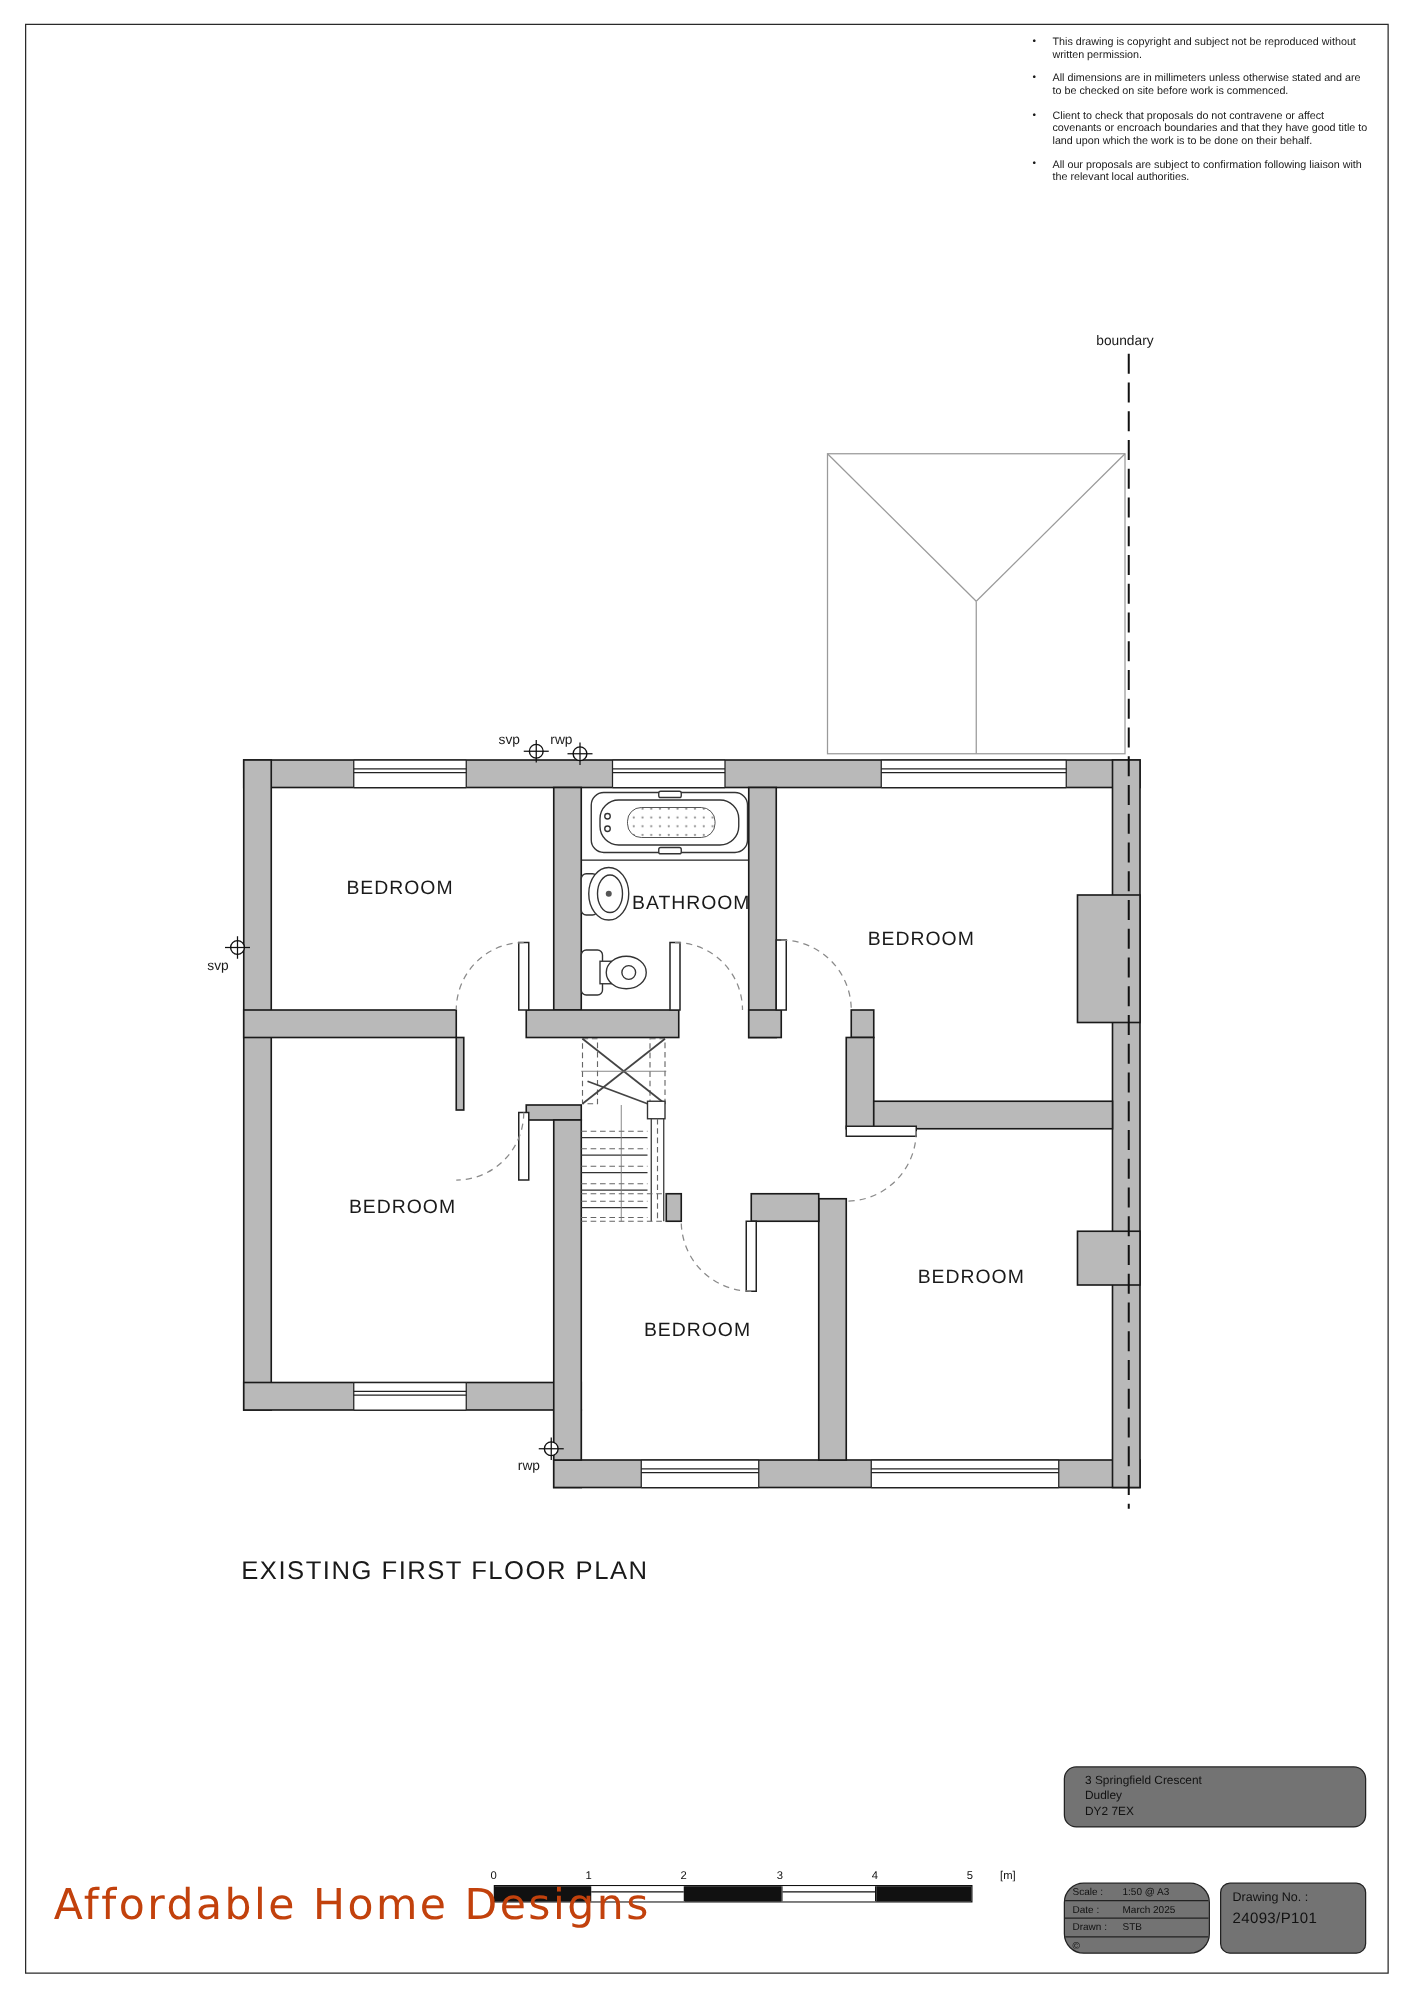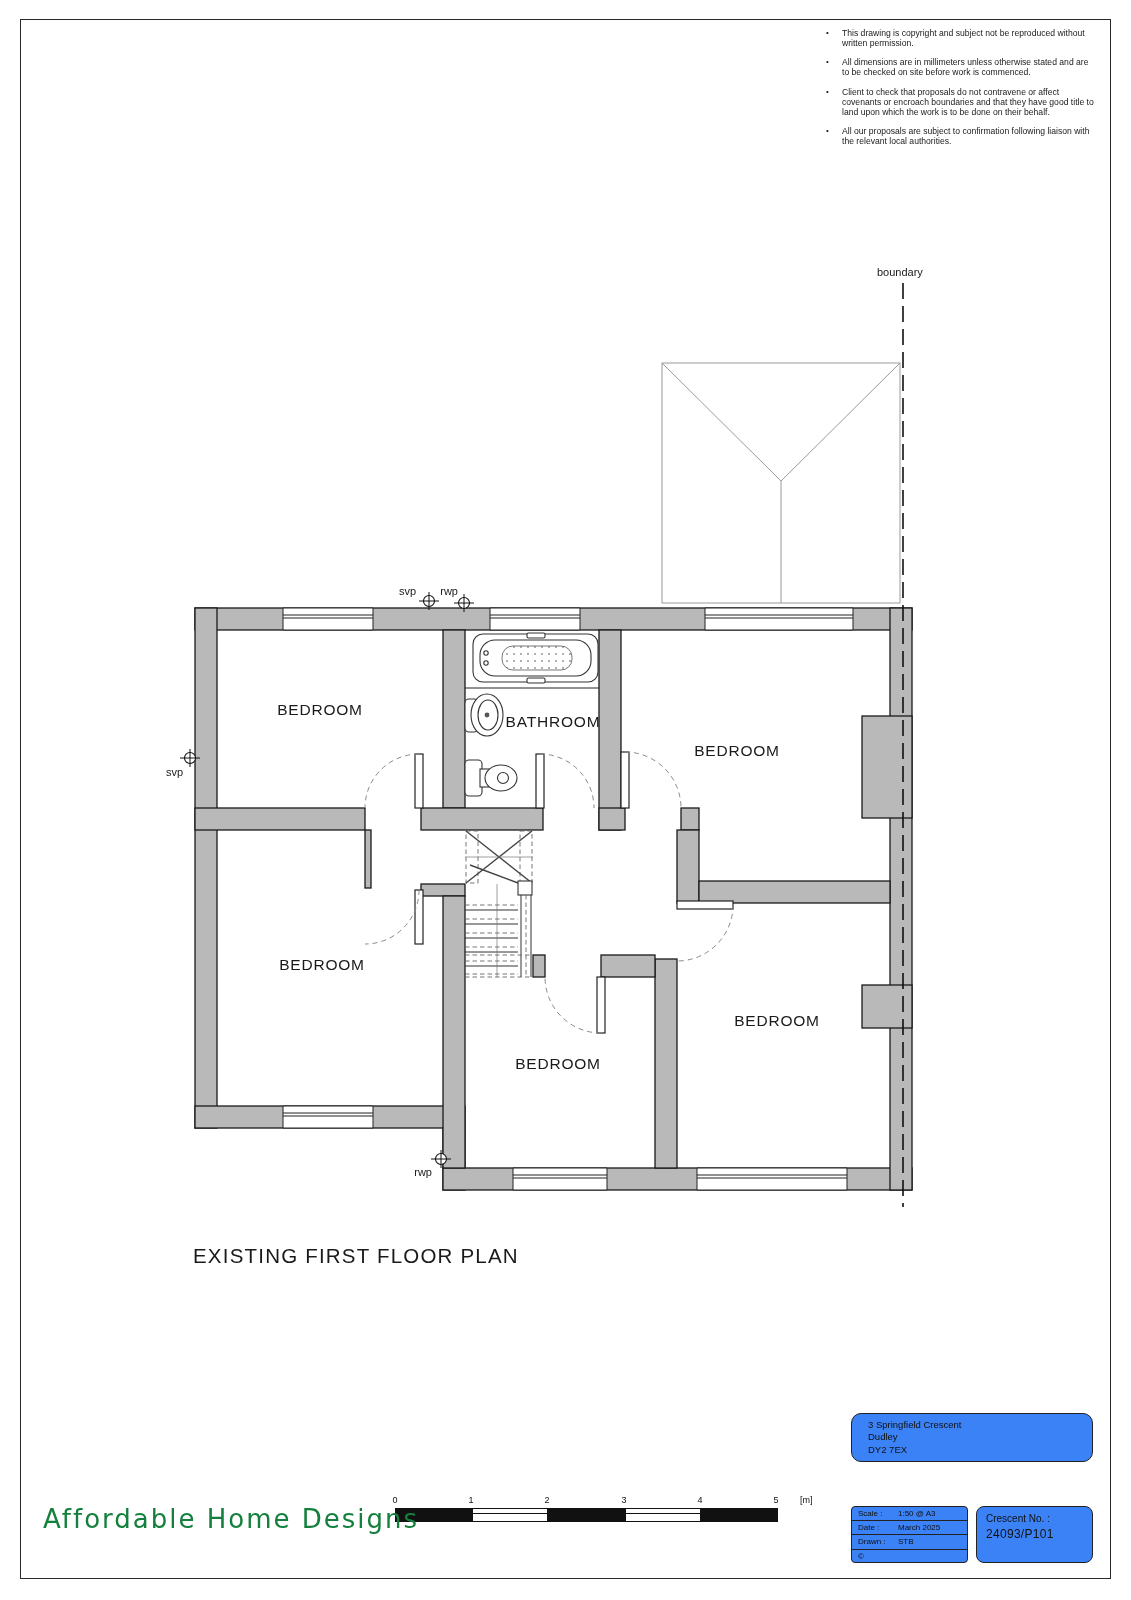--- a/index.html
+++ b/index.html
@@ -24,42 +24,42 @@
   .stair-dash{stroke:#666;stroke-width:0.9;stroke-dasharray:4.5,3;fill:none;}
   .stair-diag{stroke:#444;stroke-width:1.4;}
   .thinline{stroke:#777;stroke-width:0.7;}
   .room-label{font-size:15.5px;letter-spacing:0.8px;}
   .marker-label{font-size:11px;}
   .boundary-line{stroke:#111;stroke-width:1.6;stroke-dasharray:16,7;}
   .plan-title{font-size:20.5px;letter-spacing:1.2px;}
   .cross circle{fill:#fff;stroke:#111;stroke-width:1.1;}
   .cross line{stroke:#111;stroke-width:1;}
   
-  .tb{position:absolute;border:1.4px solid #222;border-radius:10px;background:#3b82f6;box-sizing:border-box;}
+  .tb{position:absolute;border:1.4px solid #222;border-radius:10px;background:#737373;box-sizing:border-box;}
   #tb-address{left:851px;top:1413px;width:242px;height:49px;padding:5px 0 0 16px;font-size:9.5px;line-height:1.3;}
   #tb-title{left:851px;top:1467px;width:242px;height:33px;padding:10px 0 0 16px;font-size:10px;}
-  #tb-meta{left:851px;top:1506px;width:117px;height:57px;border-radius:4px;font-size:8px;overflow:hidden;}
+  #tb-meta{left:851px;top:1506px;width:117px;height:57px;border-radius:16px;font-size:8px;overflow:hidden;}
   #tb-drawing{left:976px;top:1506px;width:117px;height:57px;border-radius:8px;}
   .meta-row{height:13.2px;display:flex;align-items:center;padding-left:6px;border-bottom:1px solid #222;}
   .meta-row:last-child{border-bottom:none;}
   .meta-row .mlabel{width:36px;}
   .meta-row .mvalue{padding-left:4px;}
   #tb-drawing .dlabel{font-size:10px;padding:6px 0 0 9px;}
   #tb-drawing .dnumber{font-size:12px;padding:3px 0 0 9px;letter-spacing:0.3px;}
   
   #scalebar{position:absolute;left:395px;top:1495px;width:420px;height:30px;}
   .sb-num{position:absolute;top:0;width:16px;margin-left:-8px;text-align:center;font-size:9px;}
   .sb-unit{position:absolute;left:405px;top:0;font-size:9px;}
   #sb-bar{position:absolute;left:0;top:13px;width:381px;height:12px;border:1px solid #111;display:flex;}
   .sb-seg{height:100%;box-sizing:border-box;position:relative;}
   .sb-black{background:#111;}
   .sb-white{background:#fff;border-left:1px solid #111;border-right:1px solid #111;}
   .sb-white:after{content:"";position:absolute;left:0;right:0;top:4px;border-top:1px solid #111;}
   
-  #footer-company{position:absolute;left:43px;top:1504px;font-family:"DejaVu Sans", sans-serif;font-size:26px;letter-spacing:2px;color:#15803d;}
+  #footer-company{position:absolute;left:43px;top:1504px;font-family:"DejaVu Sans", sans-serif;font-size:34px;letter-spacing:2px;color:#c2410c;}
 </style>
 </head>
 <body>
 
 <div id="page">
   <div id="frame"></div>
 
   <div id="notes">
     <div class="note">
       <span class="bullet">•</span>
@@ -332,18 +332,18 @@
     </div>
     <div class="meta-row">
       <span class="mlabel">Drawn :</span>
       <span class="mvalue">STB</span>
     </div>
     <div class="meta-row">
       <span class="mlabel">©</span>
     </div>
   </div>
   <div class="tb" id="tb-drawing">
-    <div class="dlabel">Crescent No. :</div>
+    <div class="dlabel">Drawing No. :</div>
     <div class="dnumber">24093/P101</div>
   </div>
 
   <div id="footer-company">Affordable Home Designs</div>
 </div>
 
 </body></html>

